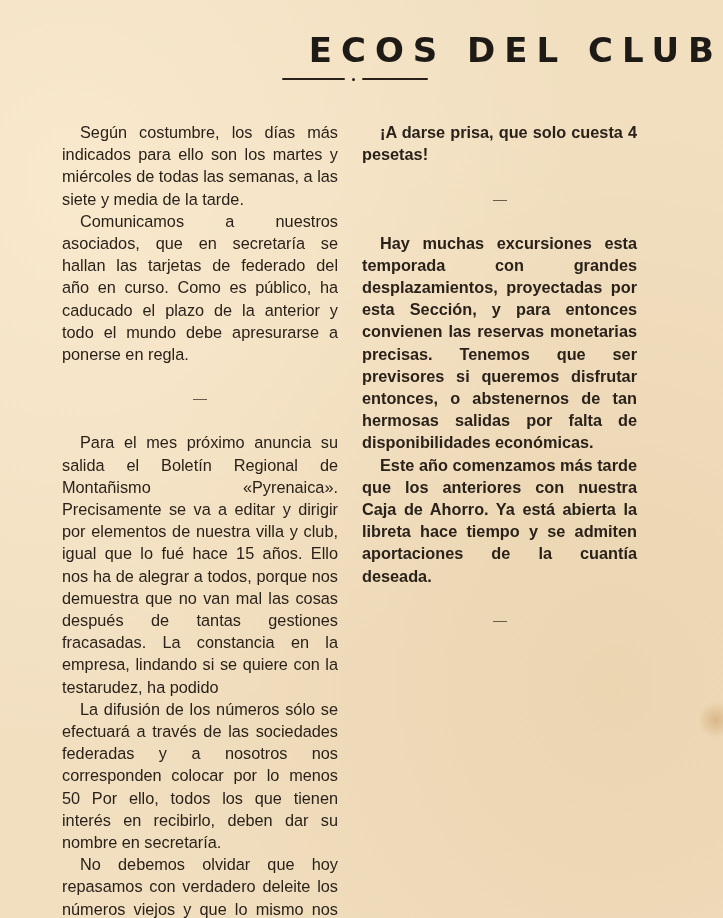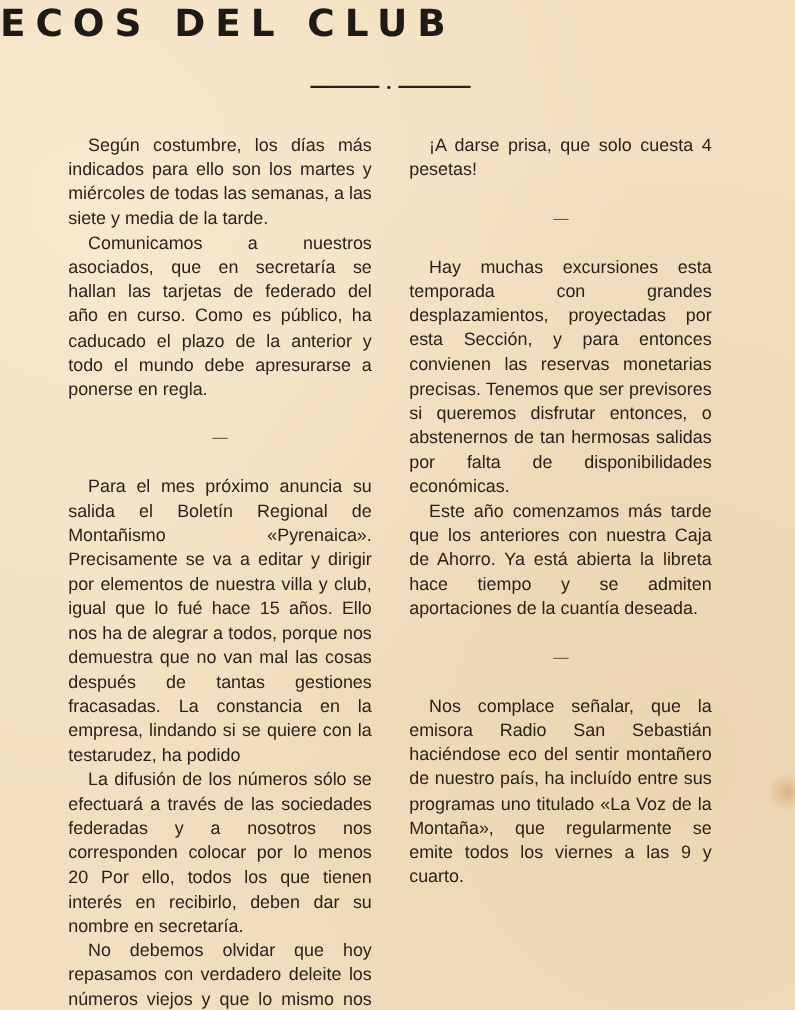--- a/index.html
+++ b/index.html
@@ -8,40 +8,40 @@
     background: #f1dfc0;
     background-image:
       radial-gradient(ellipse at 10% 20%, rgba(255,240,215,0.55), rgba(0,0,0,0) 55%),
       radial-gradient(ellipse at 85% 75%, rgba(225,195,150,0.35), rgba(0,0,0,0) 60%),
       radial-gradient(circle at 716px 720px, rgba(196,140,80,0.55) 0, rgba(196,140,80,0) 18px);
     position: relative;
     font-family: "Liberation Sans", "DejaVu Sans", sans-serif;
     color: #2a221a;
   }
   .page-title {
-    position: absolute; left: 0; top: 2px; width: 723px;
-    text-align: left;
+    position: absolute; left: 0; top: 30px; width: 723px;
+    text-align: right;
     font-family: "DejaVu Sans", sans-serif;
     font-weight: bold; font-size: 34px; letter-spacing: 9px;
     color: #1e1a16;
   }
   .title-rule {
     position: absolute; top: 77px; left: 282px; width: 160px; height: 4px;
   }
   .title-rule .l { position: absolute; left: 0; top: 1px; width: 63px; height: 2px; background: #2a221a; border-radius: 1px; }
   .title-rule .d { position: absolute; left: 70px; top: 1px; width: 3px; height: 3px; background: #2a221a; border-radius: 50%; }
   .title-rule .r { position: absolute; left: 80px; top: 1px; width: 66px; height: 2px; background: #2a221a; border-radius: 1px; }
 
   .col {
     position: absolute; top: 121px;
     font-size: 16.3px; line-height: 22.2px;
     text-align: justify; hyphens: manual;
   }
   .col-left { left: 62px; width: 276px; }
-  .col-right { left: 372px; width: 275px; }
+  .col-right { left: 362px; width: 275px; font-weight: bold; }
   .col p { margin: 0; text-indent: 18px; }
   .sep {
     text-align: center; height: 22.2px; margin: 0;
     color: #5a4b3d;
   }
   .sep span { display: inline-block; width: 14px; height: 1px; background: #6a5a4a; vertical-align: middle; }
   .gap1 { height: 22px; }
 </style>
 </head>
 <body>
@@ -53,29 +53,28 @@
   <div class="r"></div>
 </div>
 
 <div class="col col-left">
   <p>Según costumbre, los días más indicados para ello son los martes y miércoles de todas las semanas, a las siete y media de la tarde.</p>
   <p>Comunicamos a nuestros asociados, que en secretaría se hallan las tarjetas de federado del año en curso. Como es público, ha caducado el plazo de la anterior y todo el mundo debe apresurarse a ponerse en regla.</p>
   <div class="gap1"></div>
   <div class="sep"><span></span></div>
   <div class="gap1"></div>
   <p>Para el mes próximo anuncia su salida el Boletín Regional de Montañismo «Pyrenaica». Precisamente se va a editar y dirigir por elementos de nuestra villa y club, igual que lo fué hace 15 años. Ello nos ha de alegrar a todos, porque nos demuestra que no van mal las cosas después de tantas gestiones fracasadas. La constancia en la empresa, lindando si se quiere con la testarudez, ha podido</p>
-  <p>La difusión de los números sólo se efectuará a través de las sociedades federadas y a nosotros nos corresponden colocar por lo menos 20 Por ello, todos los que tienen interés en recibirlo, deben dar su nombre en secretaría.</p>
+  <p>La difusión de los números sólo se efectuará a través de las sociedades federadas y a nosotros nos corresponden colocar por lo menos 50 Por ello, todos los que tienen interés en recibirlo, deben dar su nombre en secretaría.</p>
   <p>No debemos olvidar que hoy repasamos con verdadero deleite los números viejos y que lo mismo nos sucederá con estos. Ahora que es posible se agote la edición y que nos quedemos sin el primer número.</p>
 </div>
 
 <div class="col col-right">
   <p>¡A darse prisa, que solo cuesta 4 pesetas!</p>
   <div class="gap1"></div>
   <div class="sep"><span></span></div>
   <div class="gap1"></div>
   <p>Hay muchas excursiones esta temporada con grandes desplazamientos, proyectadas por esta Sección, y para entonces convienen las reservas monetarias precisas. Tenemos que ser previsores si queremos disfrutar entonces, o abstenernos de tan hermosas salidas por falta de disponibilidades económicas.</p>
   <p>Este año comenzamos más tarde que los anteriores con nuestra Caja de Ahorro. Ya está abierta la libreta hace tiempo y se admiten aportaciones de la cuantía deseada.</p>
   <div class="gap1"></div>
   <div class="sep"><span></span></div>
   <div class="gap1"></div>
-  <p>Nos complace señalar, que la emisora Radio San Sebastián haciéndose eco del sentir montañero de nuestro país, ha incluído entre sus programas uno titulado «La Voz de la Montaña», que regularmente se emite todos los viernes a las 9 y cuarto.</p>
 
 </div>
 
 </body></html>

